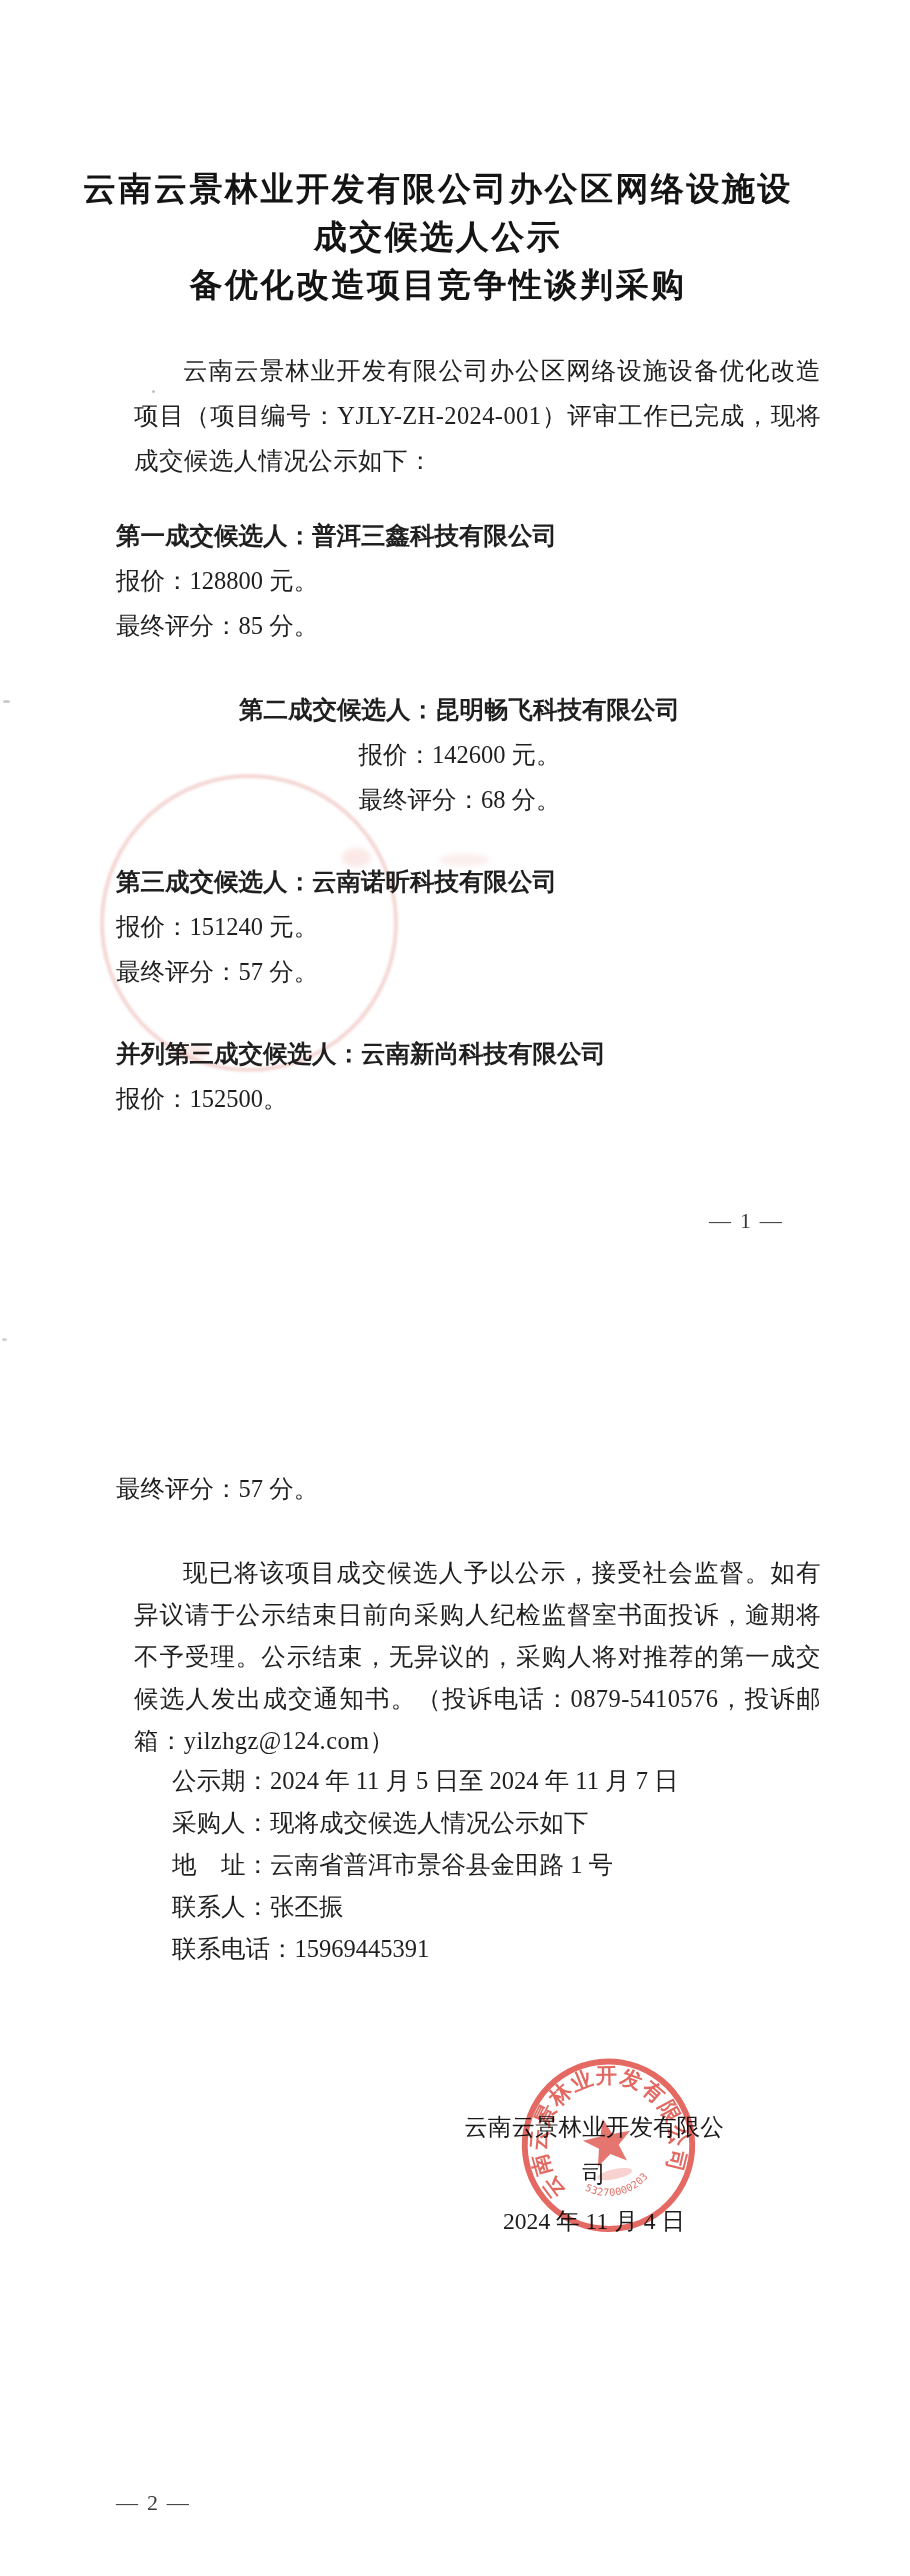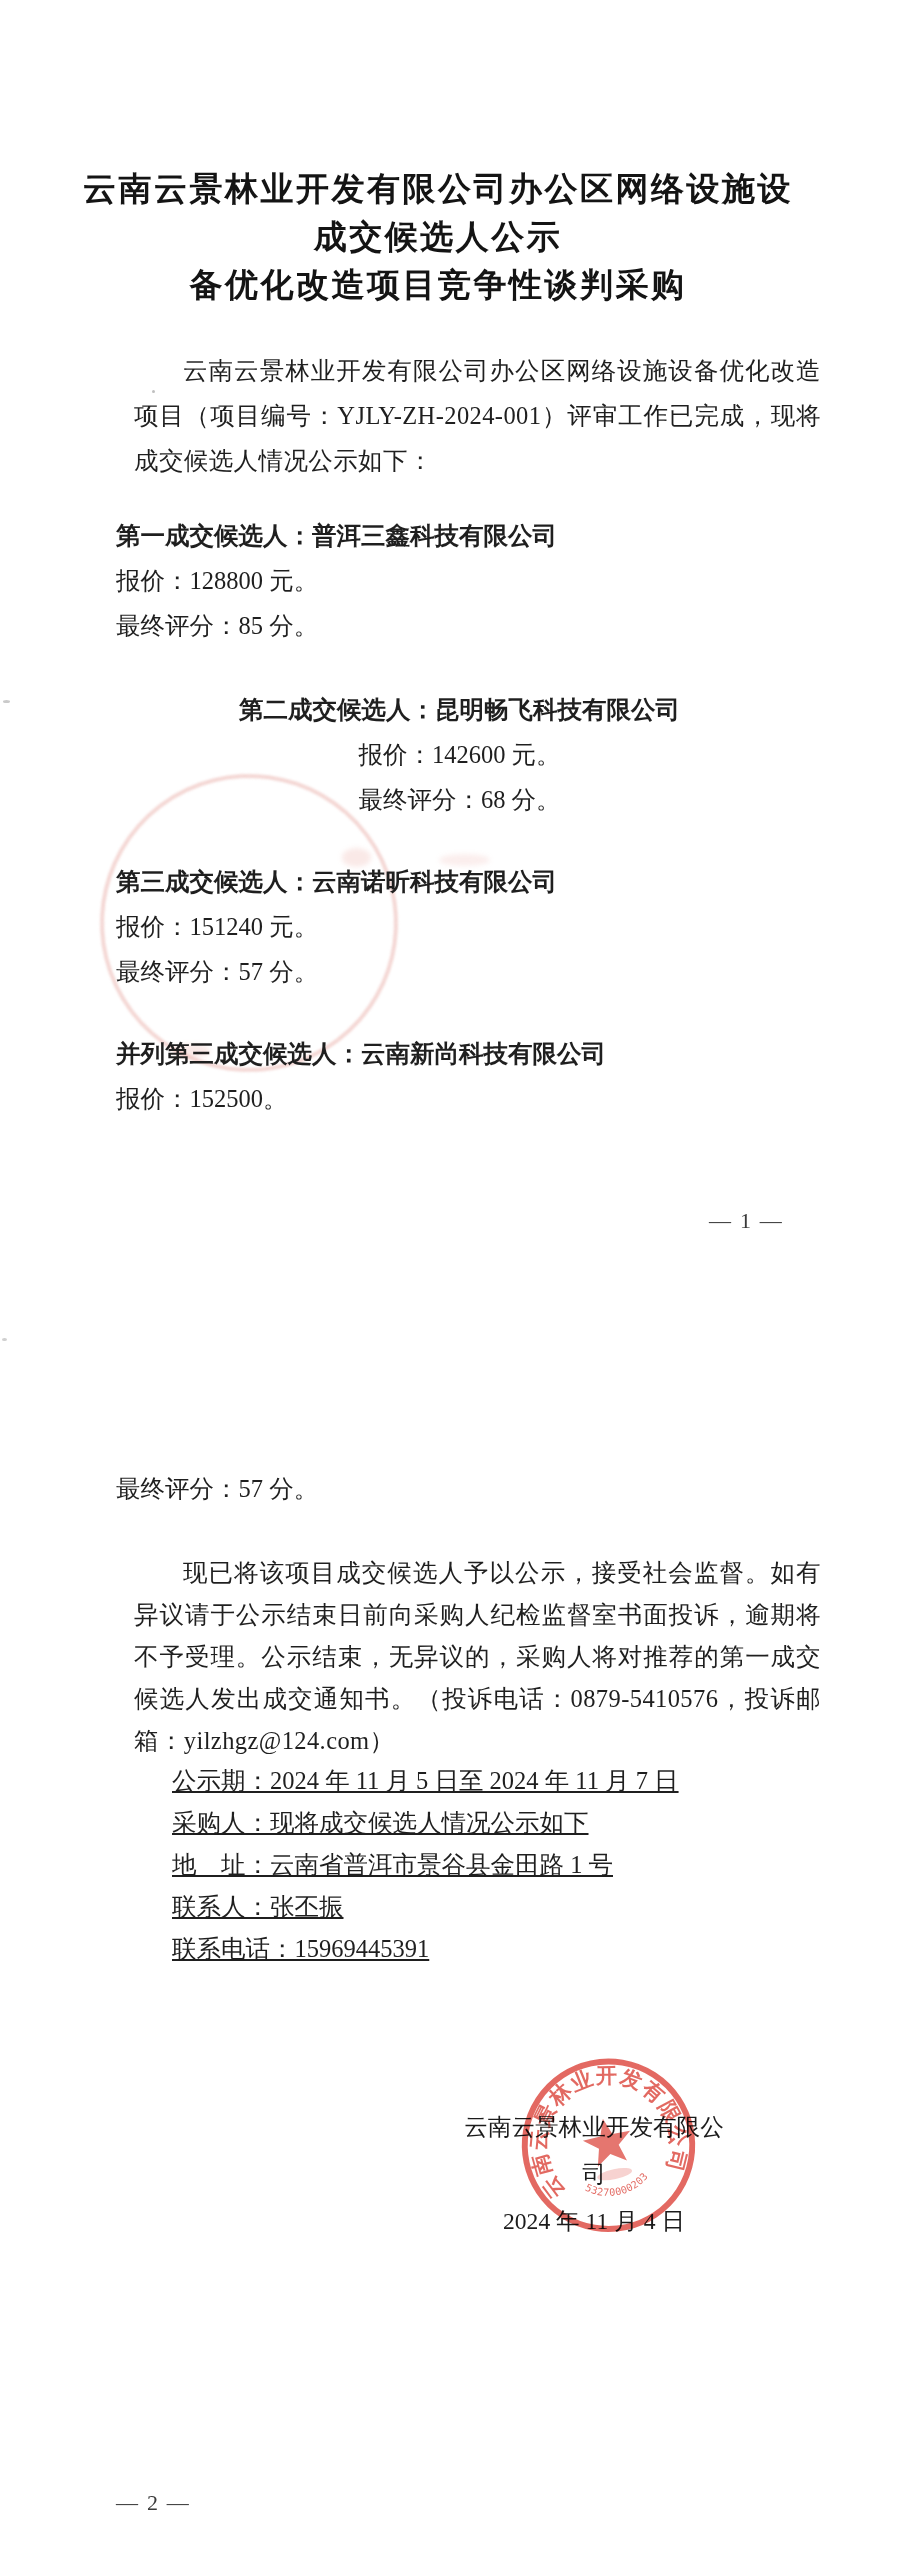--- a/index.html
+++ b/index.html
@@ -14,21 +14,21 @@
   .para{
     position:absolute;left:116px;width:687px;font-size:24.5px;line-height:45px;
     text-align:justify;letter-spacing:0.4px;margin-left:18px;
   }
   .para.notice{line-height:42px;}
   .first-indent{text-indent:49px;}
   .cand-block{position:absolute;left:116px;width:687px;font-size:24.5px;line-height:45px;}
   .cand-block .head{font-weight:bold;}
   .score-line{position:absolute;left:116px;width:687px;font-size:24.5px;line-height:34px;}
   .info-list{position:absolute;left:116px;width:687px;font-size:24.5px;line-height:42px;}
-  .info-list .info-line{padding-left:56px;text-decoration:underline;}
+  .info-list .info-line{padding-left:56px;}
   .page-num{position:absolute;font-size:22px;color:#3a3a3a;letter-spacing:1.7px;white-space:nowrap;}
   .signature{position:absolute;left:455px;top:2104px;width:278px;text-align:center;
     font-size:23.6px;line-height:47px;color:#1b1b1b;}
   
   .stamp{
     position:absolute;left:520px;top:2056px;width:181px;height:181px;
     transform:rotate(-12deg);mix-blend-mode:multiply;opacity:.9;
   }
   
   .ghost-ring{

